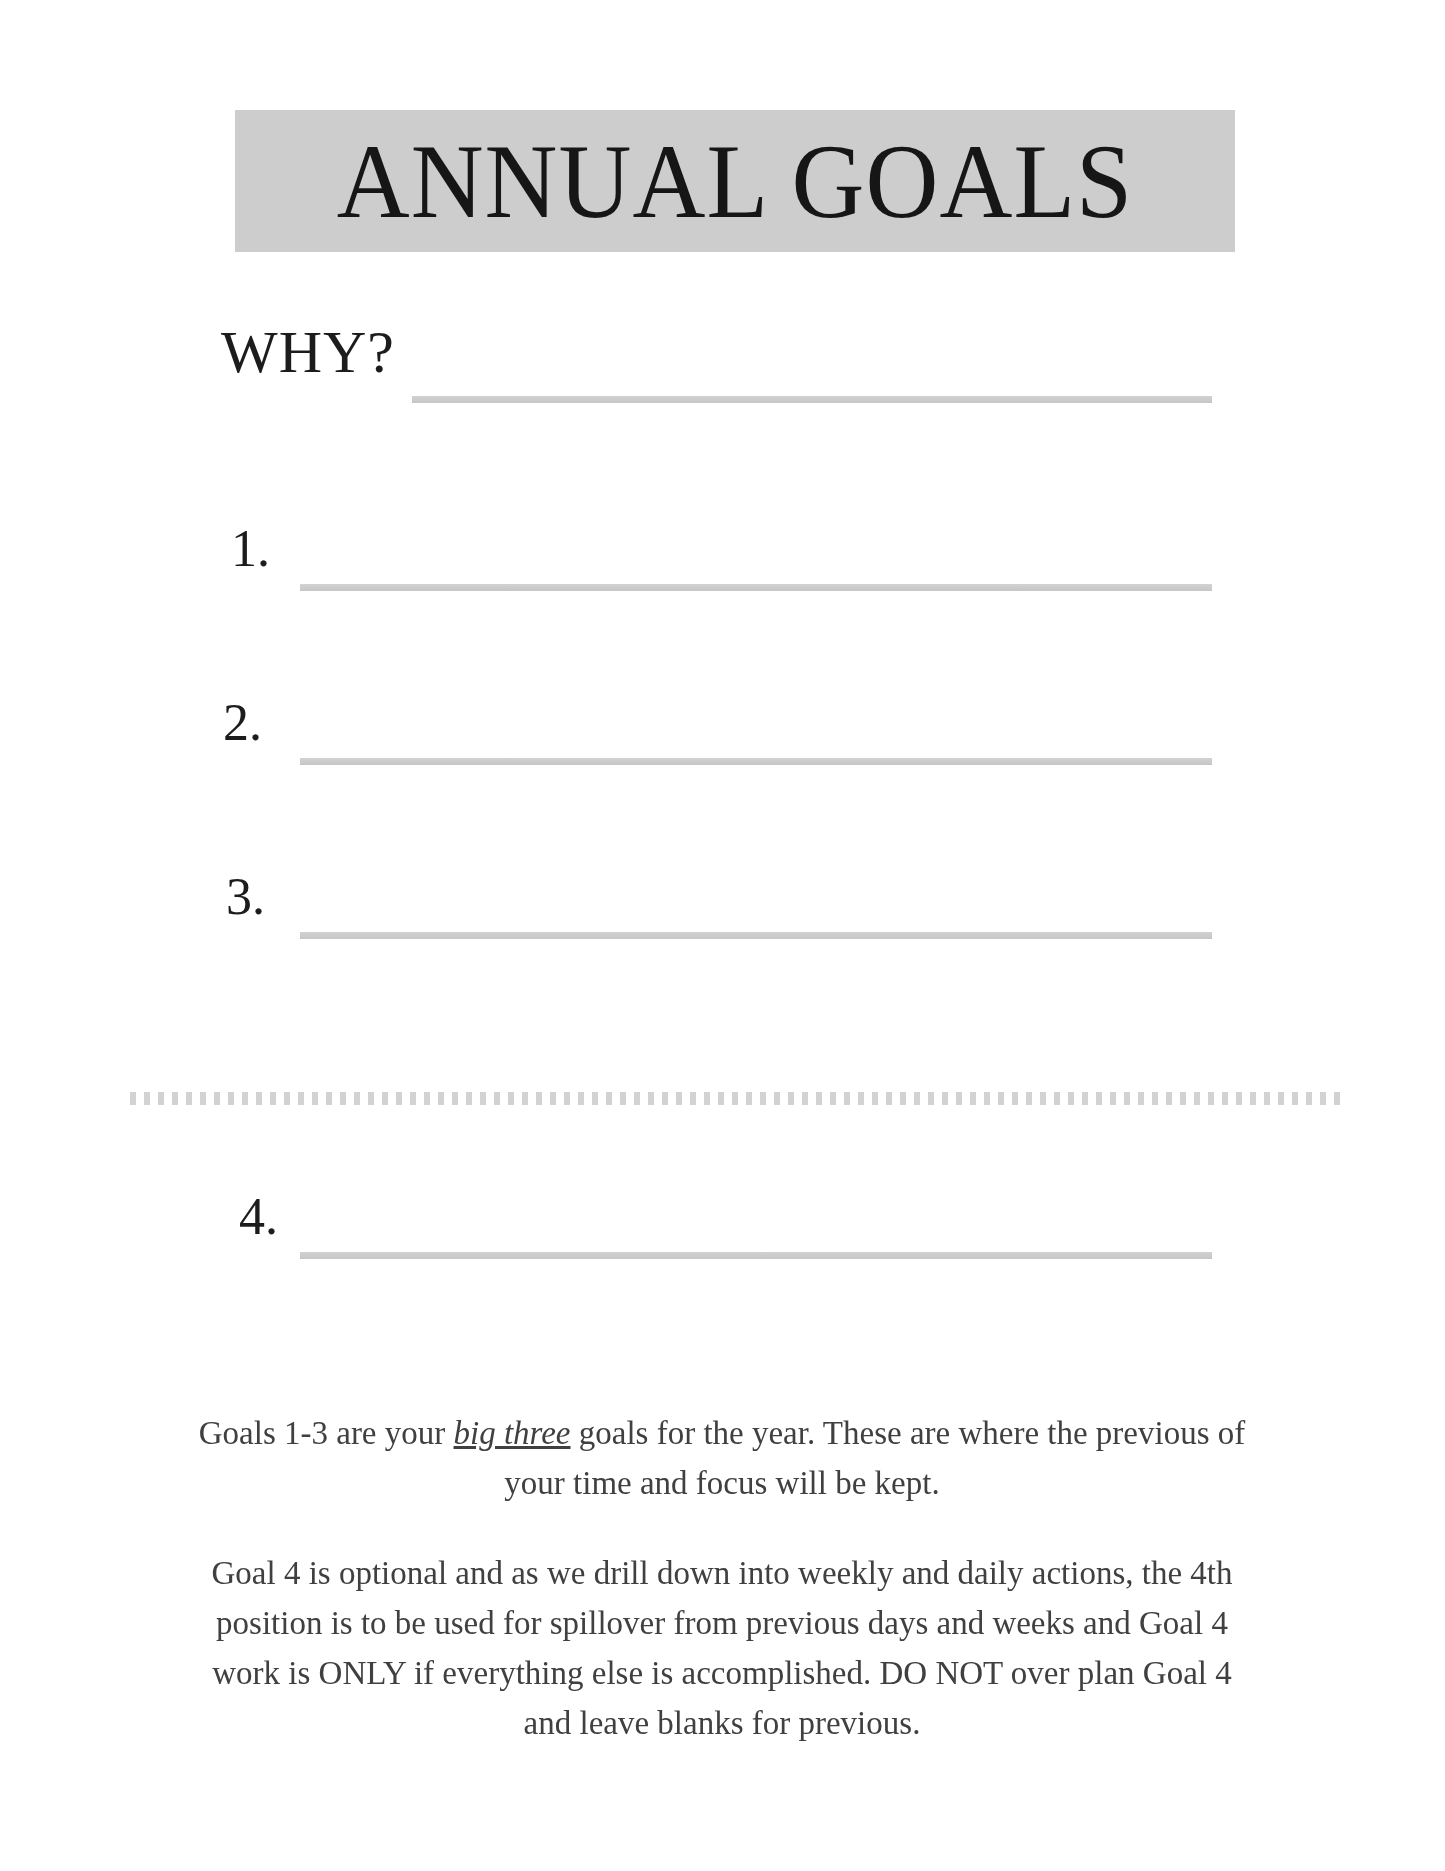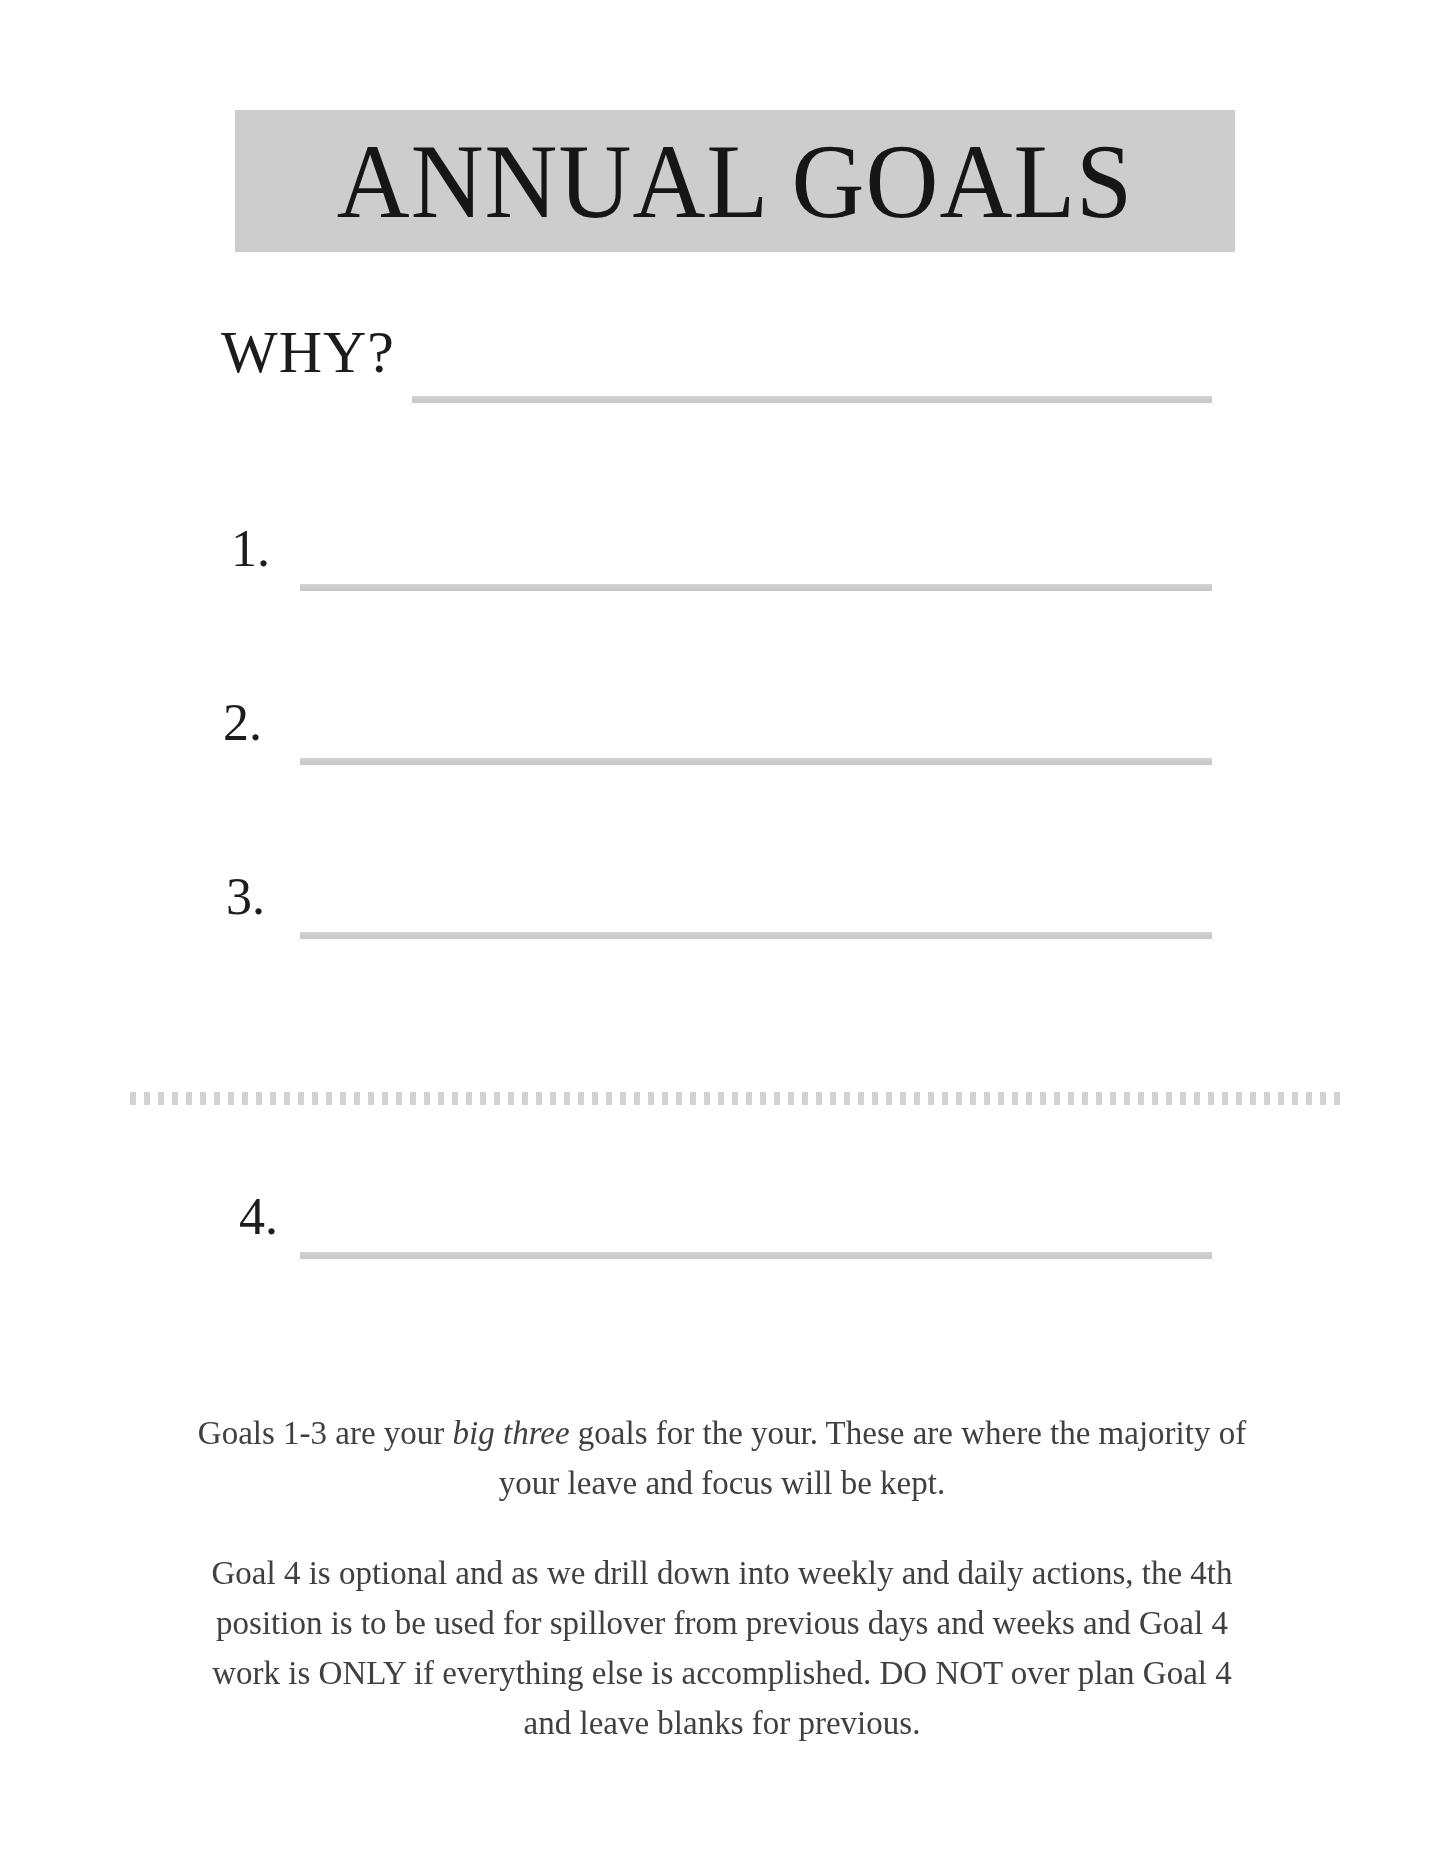--- a/index.html
+++ b/index.html
@@ -66,21 +66,21 @@
   
   .footer{
     position:absolute;left:162px;top:1408px;width:1120px;
     text-align:center;
     color:#404040;
     font-size:33px;
     line-height:50px;
   }
   .footer p{margin:0;}
   .footer .para-1{margin-bottom:40px;}
-  .footer .italic{font-style:italic;}
+  .footer .italic{font-style:italic;text-decoration:underline;}
   .footer .line{display:block;}
 </style>
 </head>
 <body>
 
 <div class="page">
 
   <div class="banner">
     <div class="banner-title">ANNUAL GOALS</div>
   </div>
@@ -97,22 +97,22 @@
   <div class="goal-number num-3">3.</div>
   <div class="goal-line line-3"></div>
 
   <div class="divider"></div>
 
   <div class="goal-number num-4">4.</div>
   <div class="goal-line line-4"></div>
 
   <div class="footer">
     <p class="para-1">
-      <span class="line"><span>Goals 1-3 are your </span><span class="italic">big three</span><span> goals for the your. These are where the majority of</span></span>
-      <span class="line">your leave and focus will be kept.</span>
+      <span class="line"><span>Goals 1-3 are your </span><span class="italic">big three</span><span> goals for the year. These are where the previous of</span></span>
+      <span class="line">your time and focus will be kept.</span>
     </p>
     <p class="para-2">
       <span class="line">Goal 4 is optional and as we drill down into weekly and daily actions, the 4th</span>
       <span class="line">position is to be used for spillover from previous days and weeks and Goal 4</span>
       <span class="line">work is ONLY if everything else is accomplished. DO NOT over plan Goal 4</span>
       <span class="line">and leave blanks for previous.</span>
     </p>
   </div>
 
 </div>

